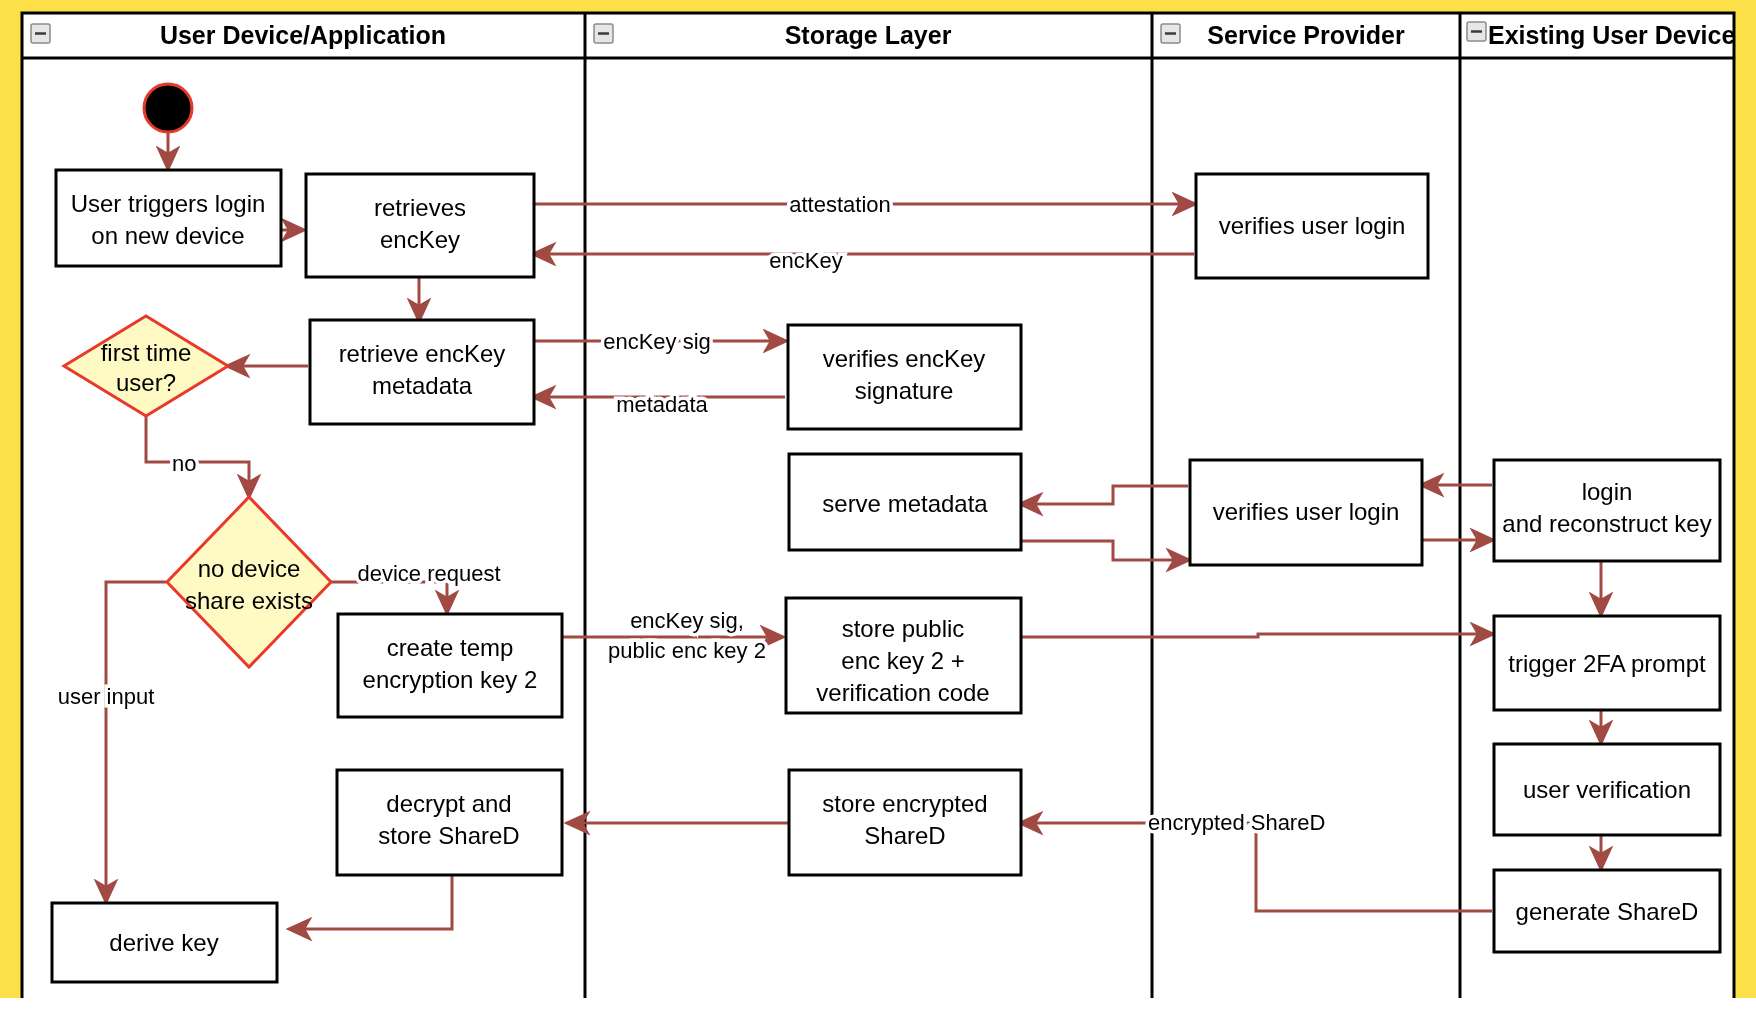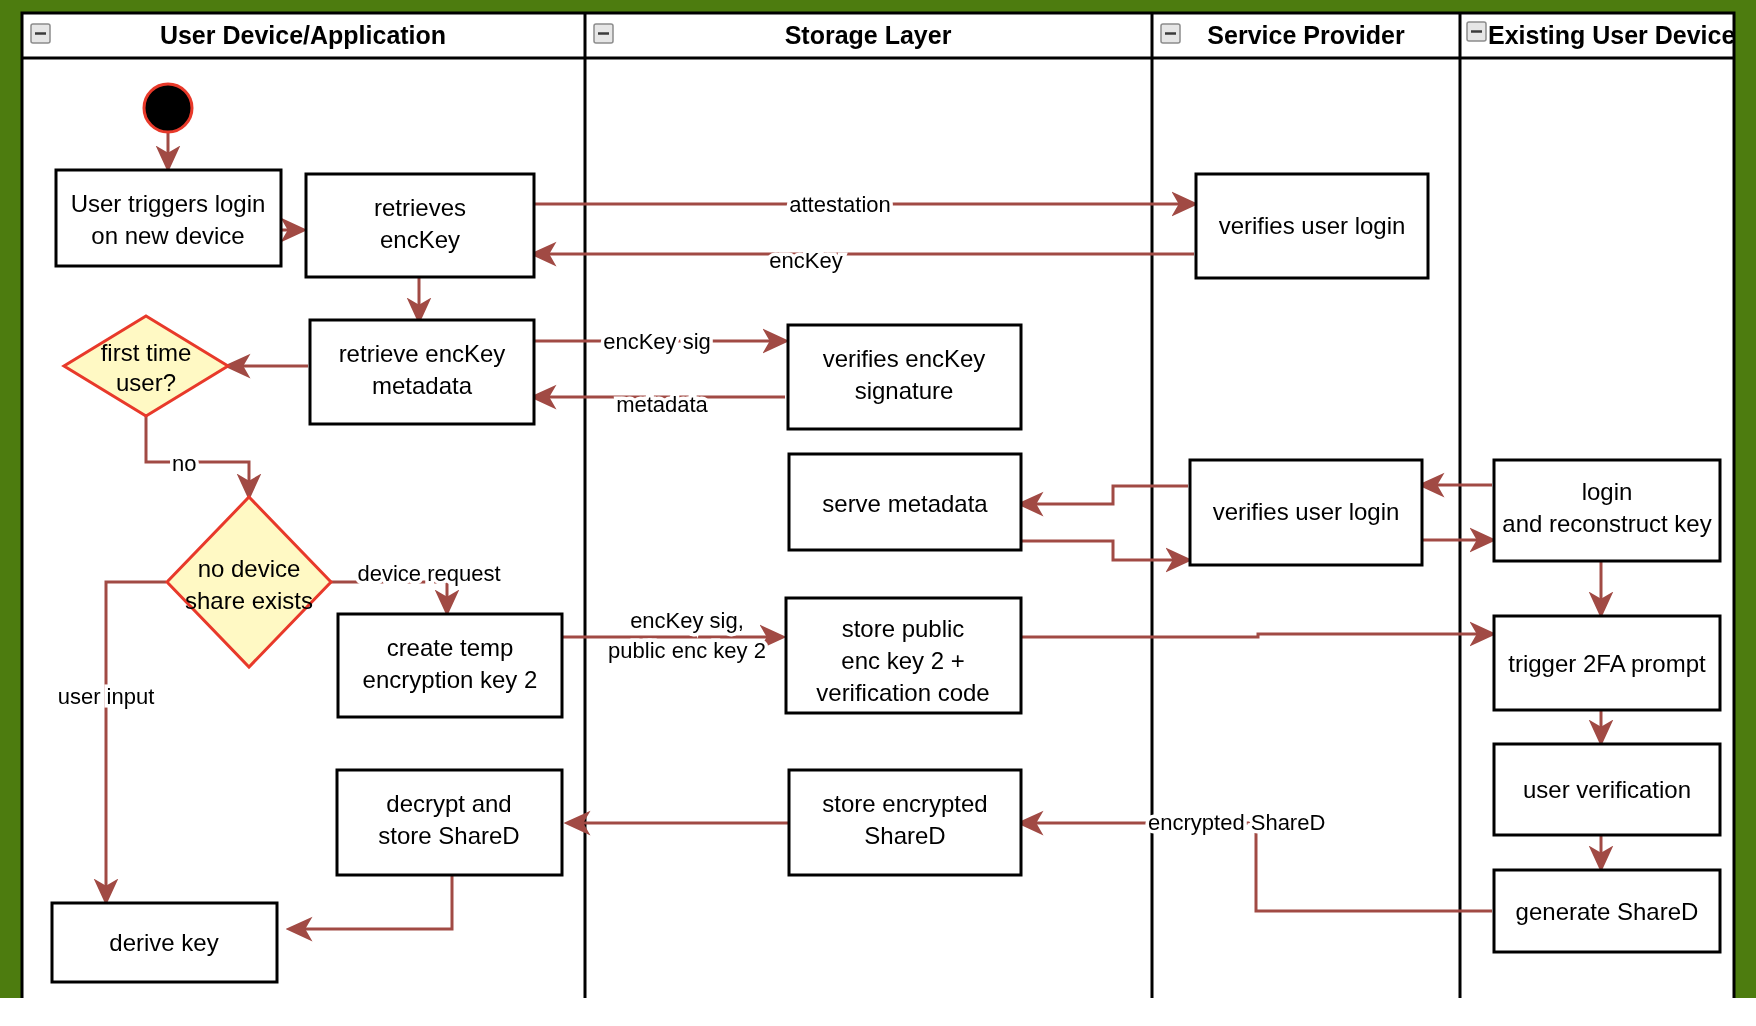--- a/index.html
+++ b/index.html
@@ -1,17 +1,17 @@
 <!DOCTYPE html>
 <html><head>
 <meta charset="utf-8">
 <style>
   html,body{margin:0;padding:0;background:#ffffff;}
   body{font-family:"Liberation Sans", sans-serif;}
-  #stage{position:relative;width:1756px;height:998px;background:#4d7c0f;overflow:hidden;}
+  #stage{position:relative;width:1756px;height:998px;background:#fde047;overflow:hidden;}
   svg{display:block;}
   .lane-title{font-family:"Liberation Sans", sans-serif;font-size:25px;font-weight:bold;fill:#000000;}
   .node-text{font-family:"Liberation Sans", sans-serif;font-size:24px;fill:#000000;}
   .edge-label{font-family:"Liberation Sans", sans-serif;font-size:22px;fill:#000000;}
   .frame{fill:#ffffff;stroke:#000000;stroke-width:3;}
   .lane-div{stroke:#000000;stroke-width:3;}
   .act{fill:#ffffff;stroke:#000000;stroke-width:3;}
   .dec{fill:#fff9c4;stroke:#e8392a;stroke-width:3;}
   .flow{stroke:#a14a44;stroke-width:3;fill:none;}
   .start-dot{fill:#000000;stroke:#e8392a;stroke-width:3;}

